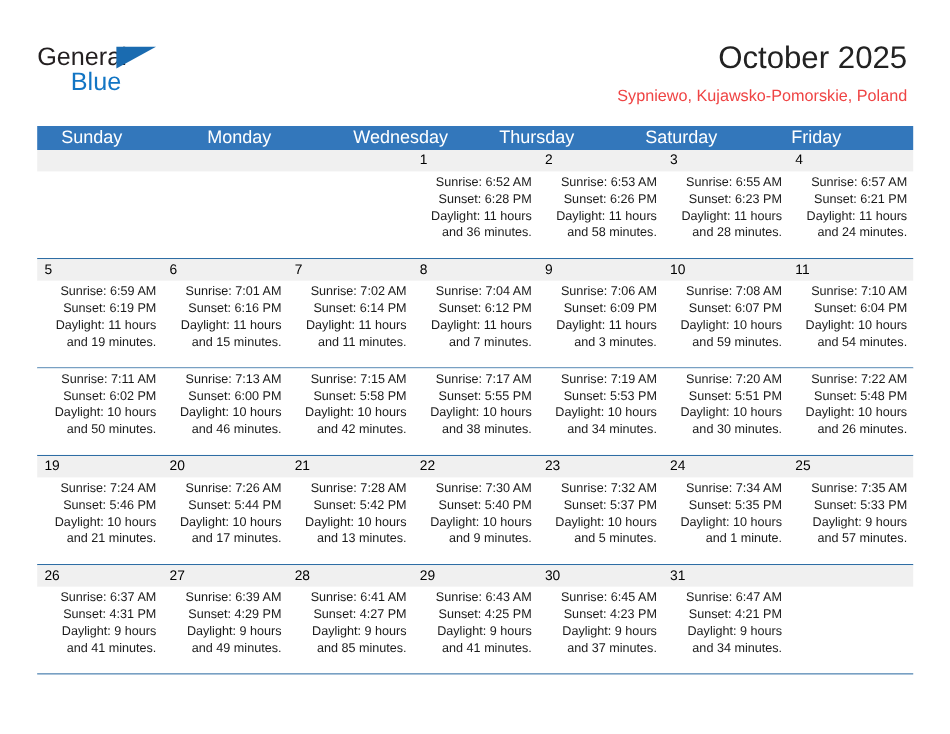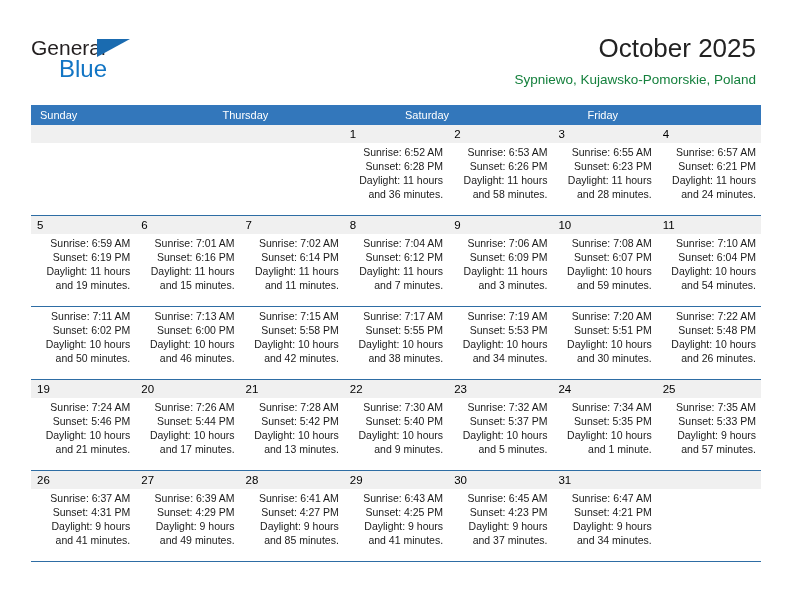--- a/index.html
+++ b/index.html
@@ -54,42 +54,42 @@
     top: 3px;
     width: 0;
     height: 0;
     border-left: 33px solid #1a6bb0;
     border-bottom: 18px solid transparent;
   }
   .logo-blue {
     position: absolute;
     left: 28px;
     top: 21px;
-    font-size: 24px;
+    font-size: 21px;
     color: #1275c4;
     font-family: "Liberation Sans", sans-serif;
     line-height: 24px;
   }
 
   .title-block {
     position: absolute;
     right: 36px;
     top: 32px;
     text-align: right;
   }
   .month-title {
     font-size: 26px;
     color: #222222;
     line-height: 32px;
     white-space: nowrap;
   }
   .location {
     margin-top: 7px;
     font-size: 13.5px;
-    color: #15803d;
+    color: #ef4444;
     line-height: 18px;
     white-space: nowrap;
   }
 
   
   .calendar {
     position: absolute;
     left: 31px;
     top: 105px;
     width: 730px;
@@ -97,23 +97,23 @@
 
   .weekdays {
     display: flex;
     width: 100%;
     background: #3377bb;
     height: 20px;
   }
   .weekday {
     flex: 1 1 0;
     color: #ffffff;
-    font-size: 11px;
+    font-size: 15px;
     line-height: 20px;
-    padding-left: 9px;
+    padding-left: 20px;
     box-sizing: border-box;
     white-space: nowrap;
   }
 
   .week {
     width: 100%;
     border-bottom: 1.5px solid #2e6da4;
     box-sizing: border-box;
   }
   .week:last-child {
@@ -172,20 +172,22 @@
       <div class="month-title">October 2025</div>
       <div class="location">Sypniewo, Kujawsko-Pomorskie, Poland</div>
     </div>
 
   </div>
 
   <div class="calendar">
 
     <div class="weekdays">
       <div class="weekday">Sunday</div>
+      <div class="weekday">Monday</div>
+      <div class="weekday">Wednesday</div>
       <div class="weekday">Thursday</div>
       <div class="weekday">Saturday</div>
       <div class="weekday">Friday</div>
     </div>
 
     <div class="week">
       <div class="daynum-row">
         <div class="daynum"></div>
         <div class="daynum"></div>
         <div class="daynum"></div>

